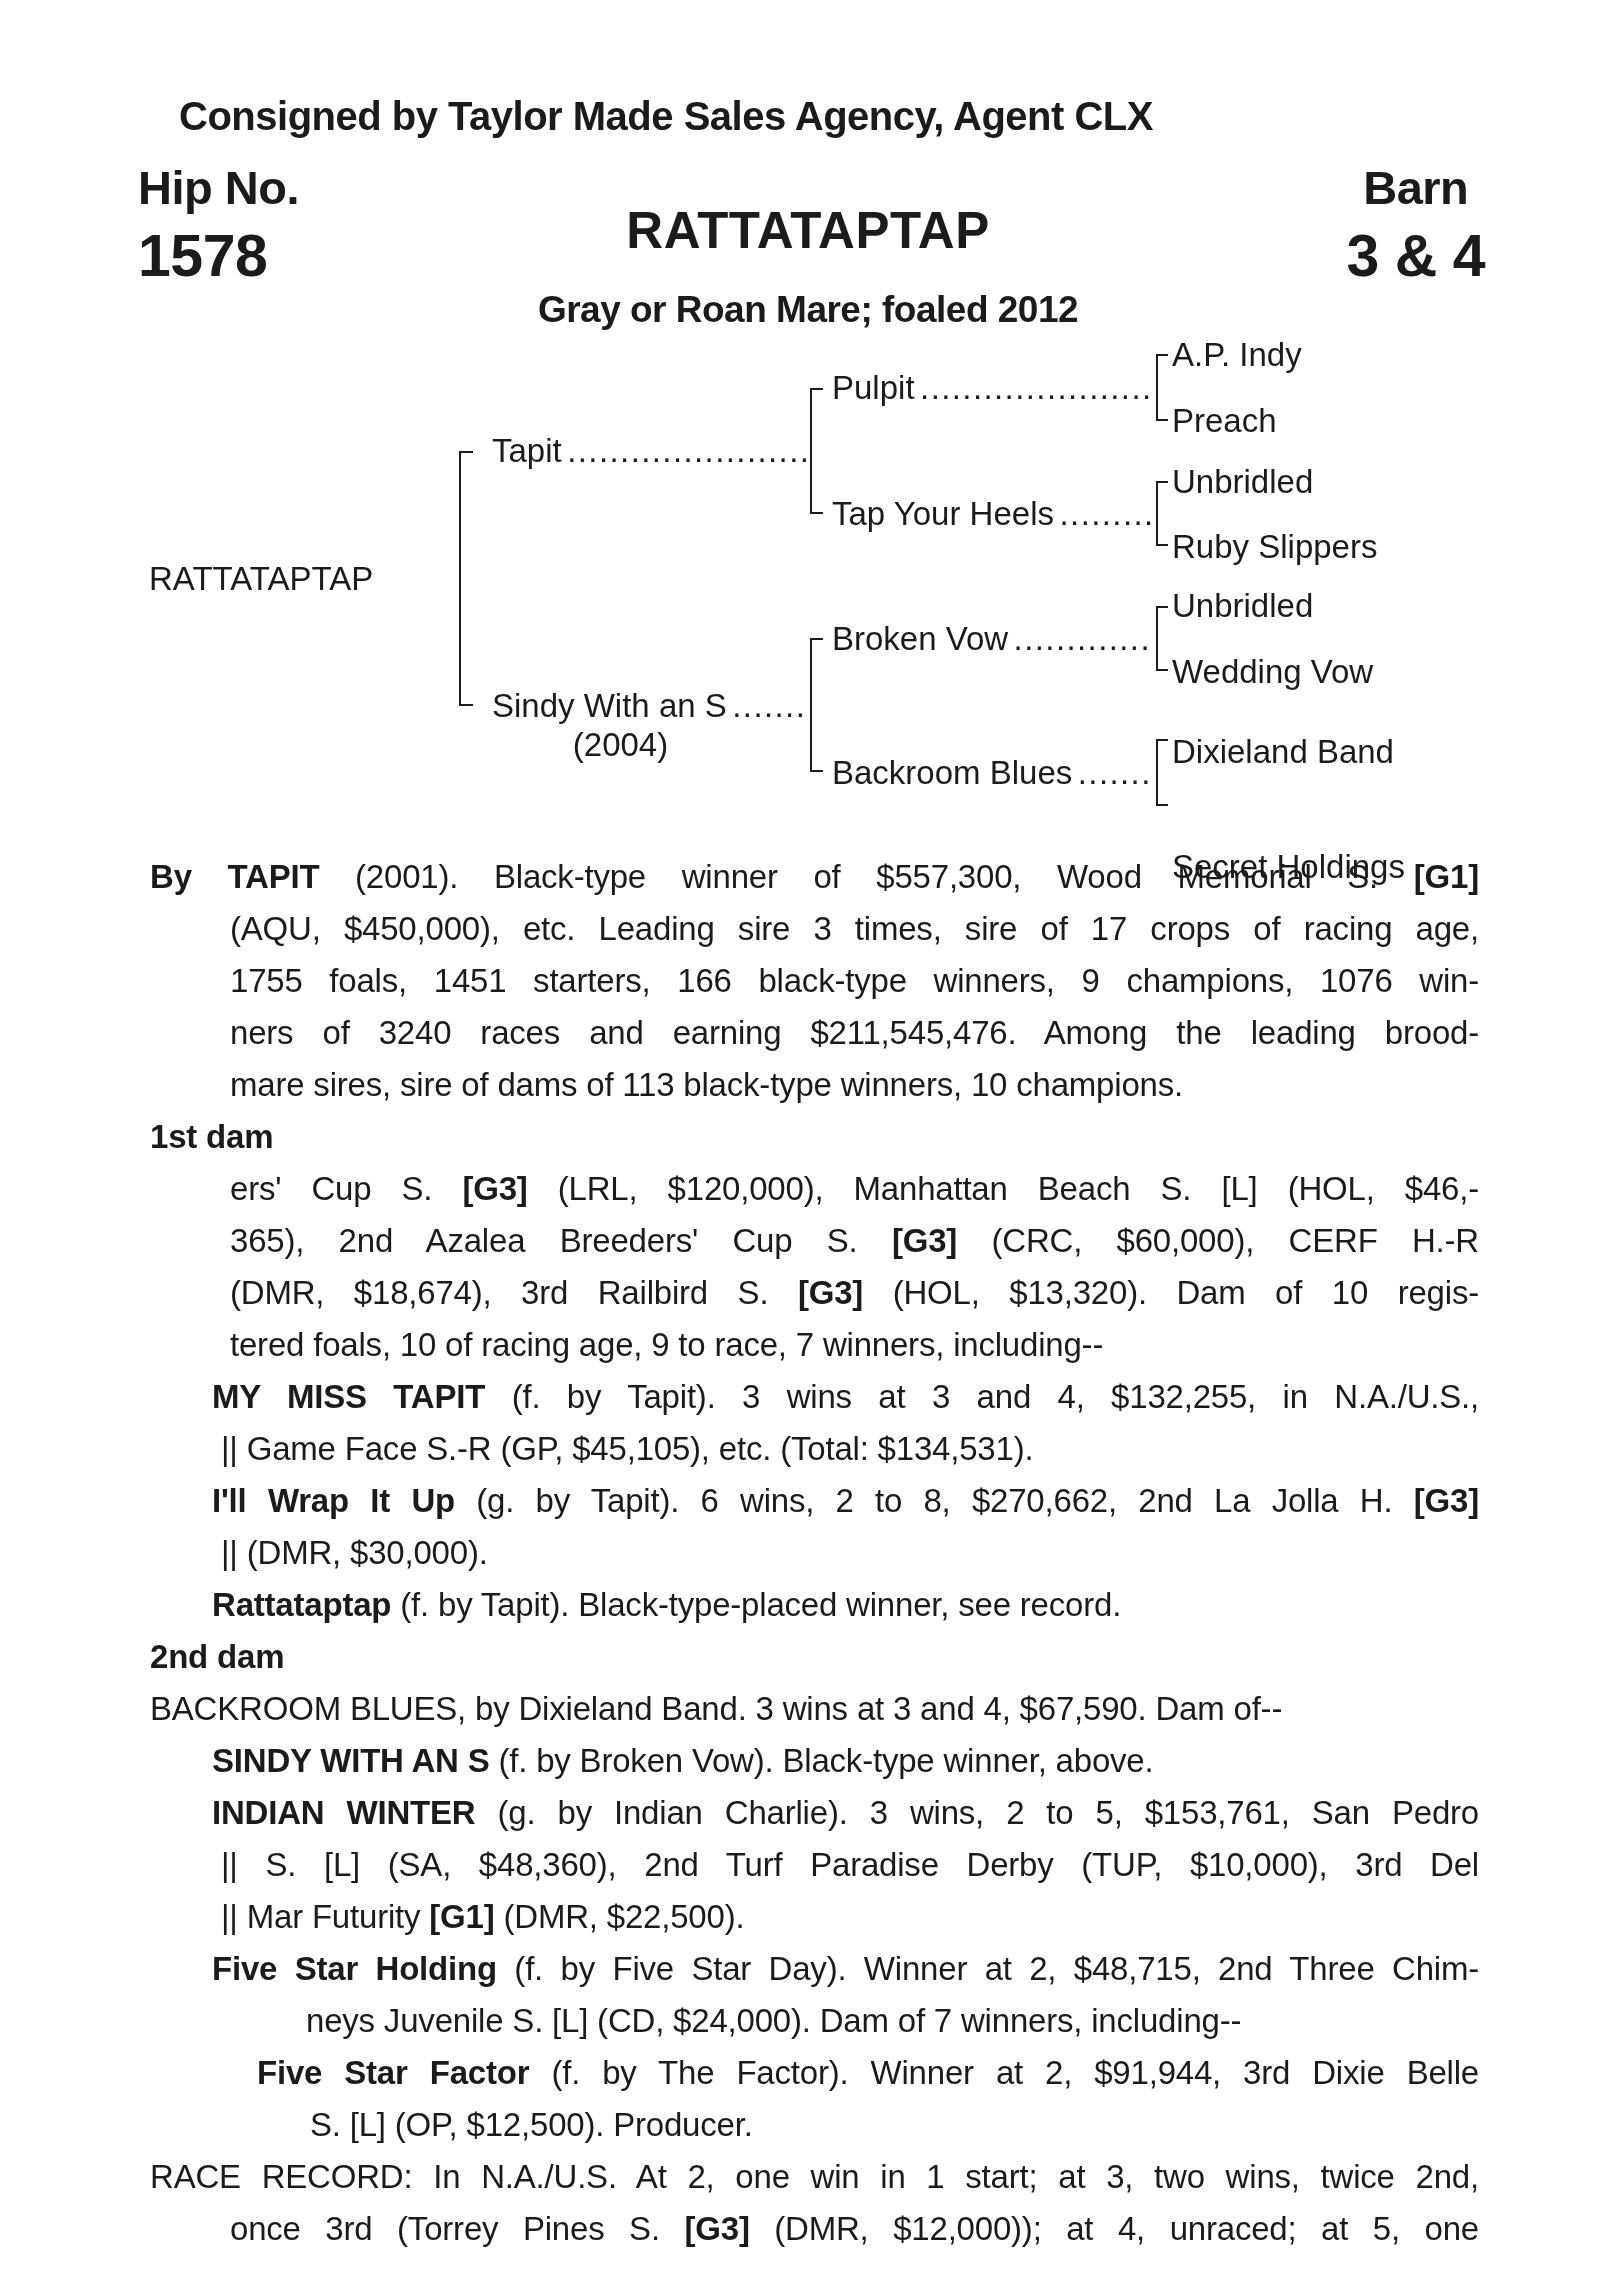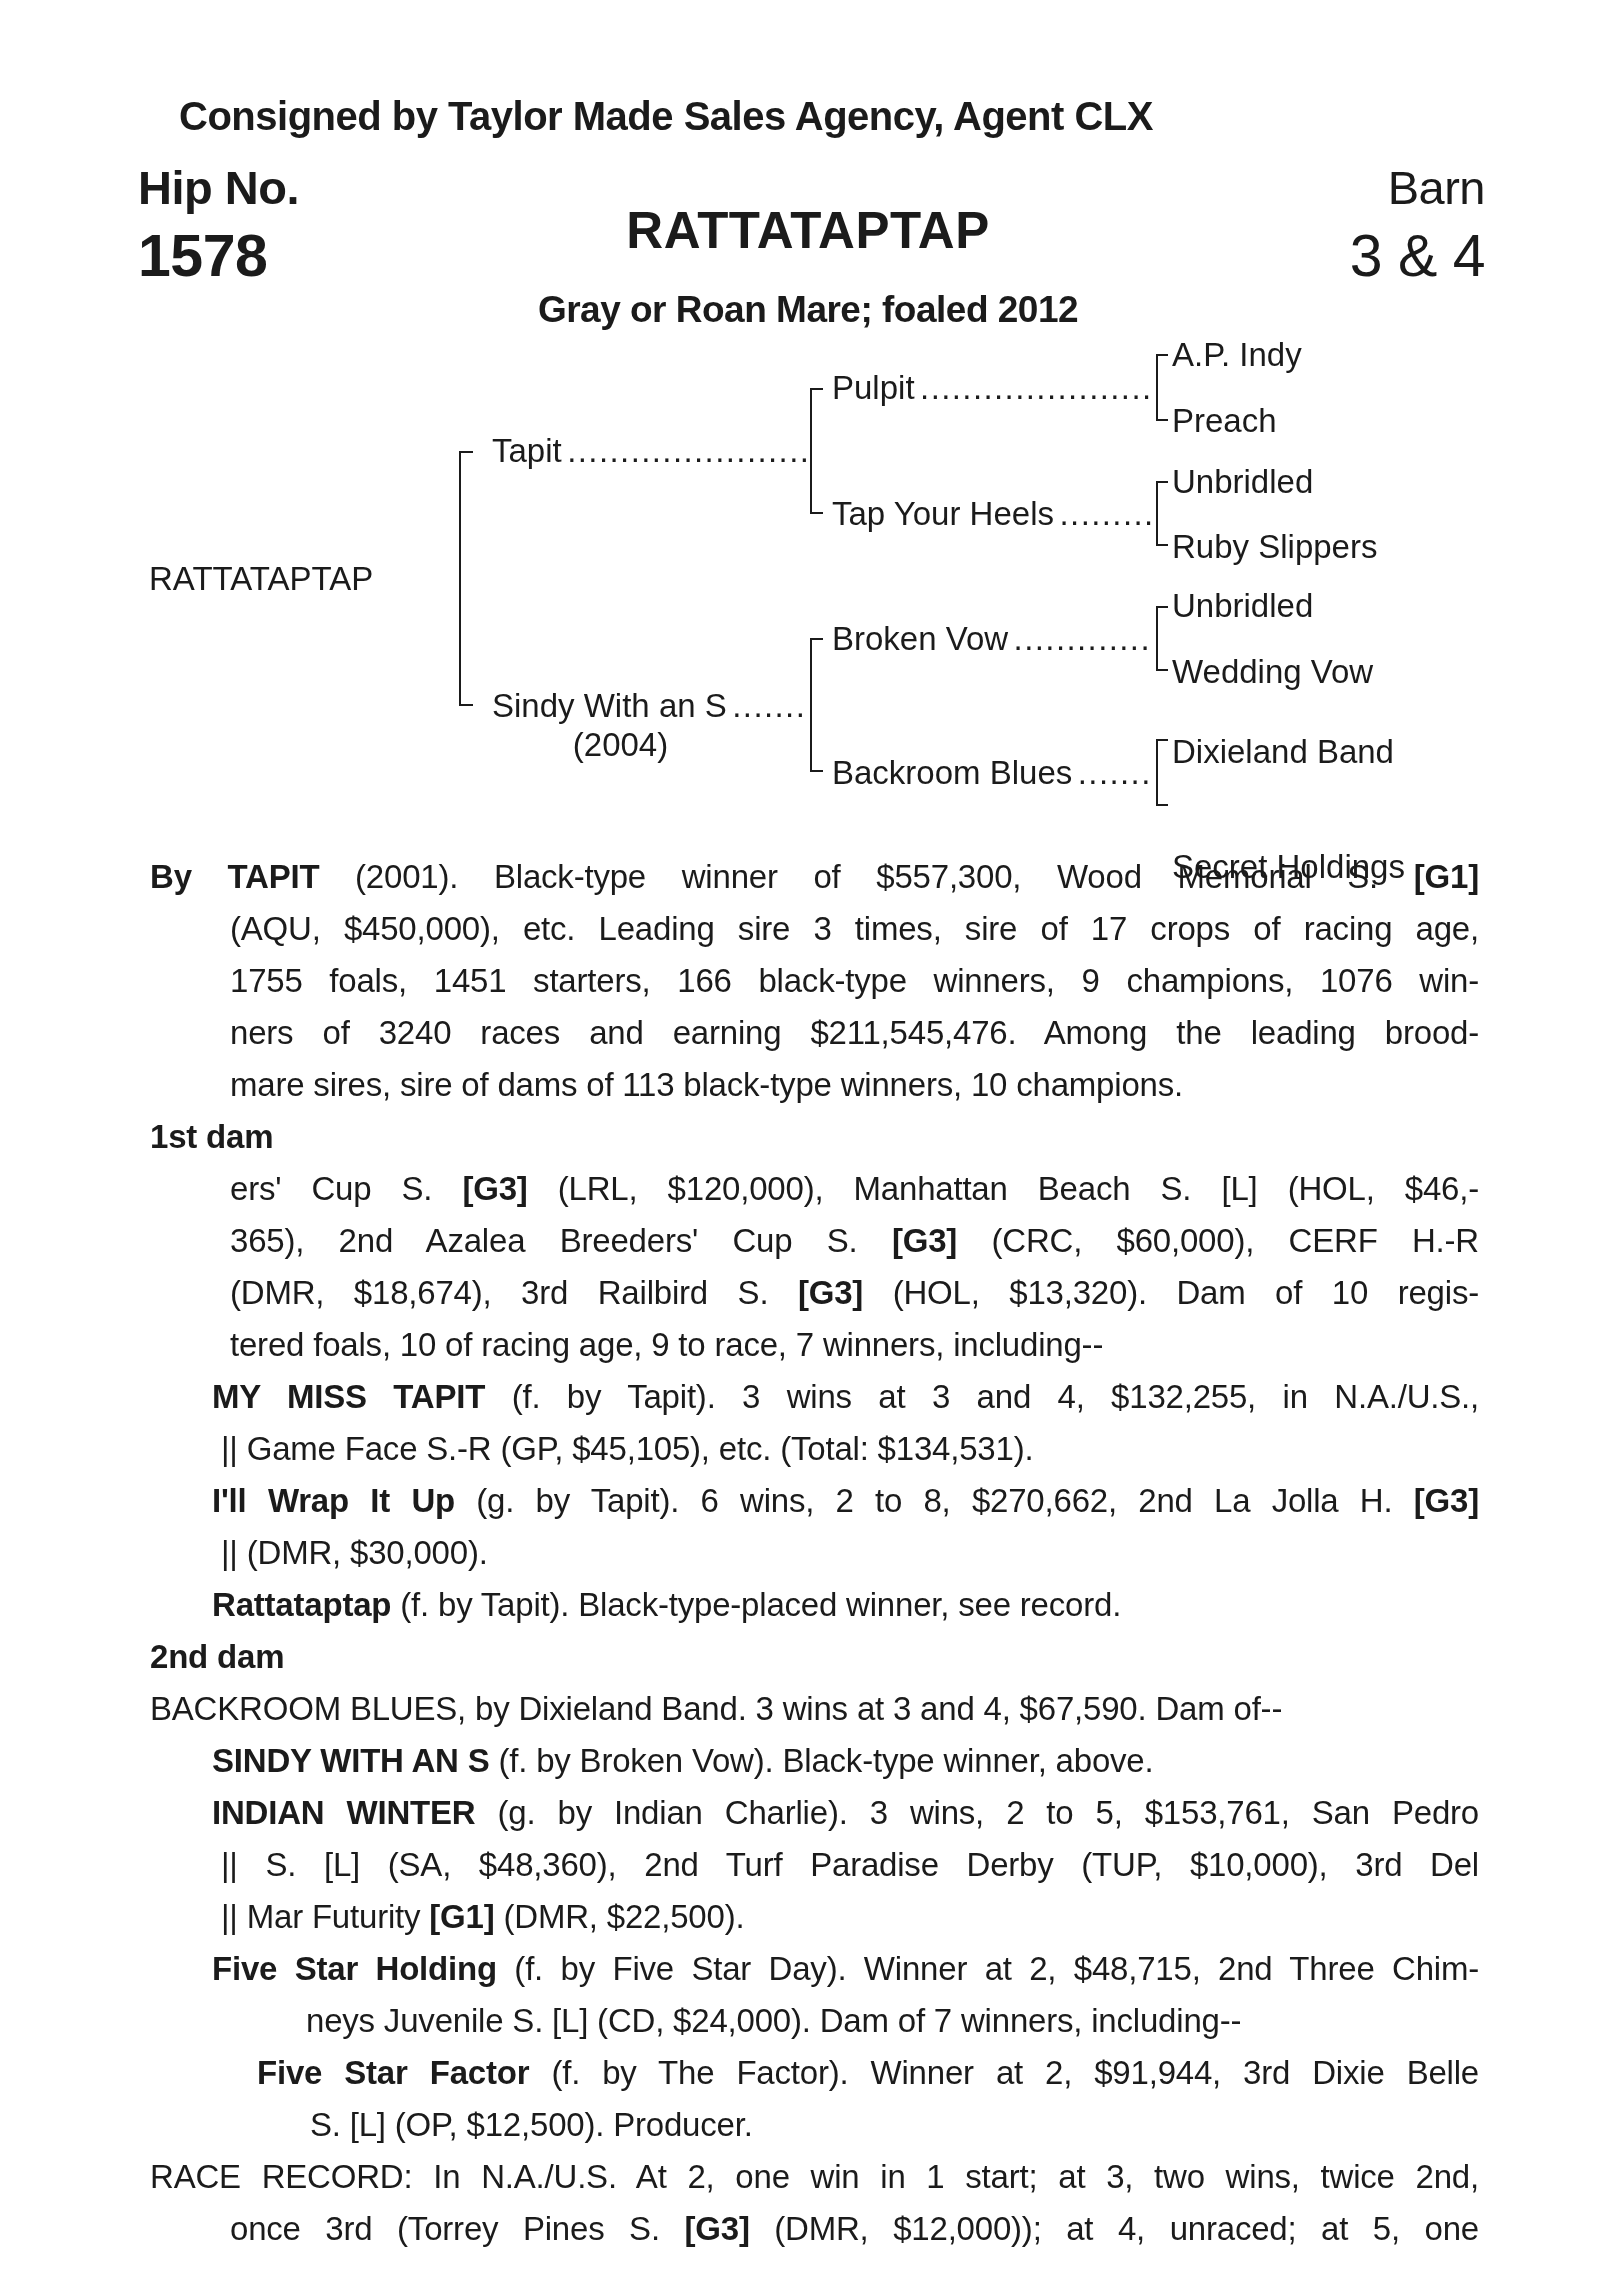--- a/index.html
+++ b/index.html
@@ -3,21 +3,21 @@
 <meta charset="utf-8">
 <style>
   * { margin:0; padding:0; box-sizing:border-box; }
   html,body { width:1616px; height:3227px; background:#ffffff; }
   body { font-family:"Liberation Sans", sans-serif; color:#1b1b1b; position:relative; }
 
   
   .consigned { position:absolute; top:94px; left:0; width:1332px; text-align:center;
                font-weight:700; font-size:40px; letter-spacing:-0.5px; }
   .hip-block  { position:absolute; left:138px;  top:162px; font-weight:700; text-align:left; }
-  .barn-block { position:absolute; right:131px; top:162px; font-weight:400; text-align:right; }
+  .barn-block { position:absolute; right:131px; top:162px; font-weight:700; text-align:center; }
   .hb-l1 { font-size:47px; line-height:51px; letter-spacing:-0.5px; }
   .hb-l2 { font-size:59px; line-height:64px; margin-top:11px; letter-spacing:-0.5px; }
   .title-ctr { position:absolute; top:203px; left:0; width:1616px; text-align:center; font-weight:700; }
   .title-ctr .name { font-size:51px; line-height:55px; letter-spacing:0.5px; }
   .title-ctr .sub  { font-size:37px;  line-height:41px; margin-top:31px; letter-spacing:-0.5px; }
 
   
   .tree { position:absolute; top:344px; left:0; width:1616px; height:505px; font-size:33px; }
   .node { position:absolute; display:flex; align-items:baseline; white-space:nowrap; line-height:39px; }
   .leader { flex:1 1 auto; overflow:hidden; white-space:nowrap; letter-spacing:1.4px; margin-left:5.5px; }

